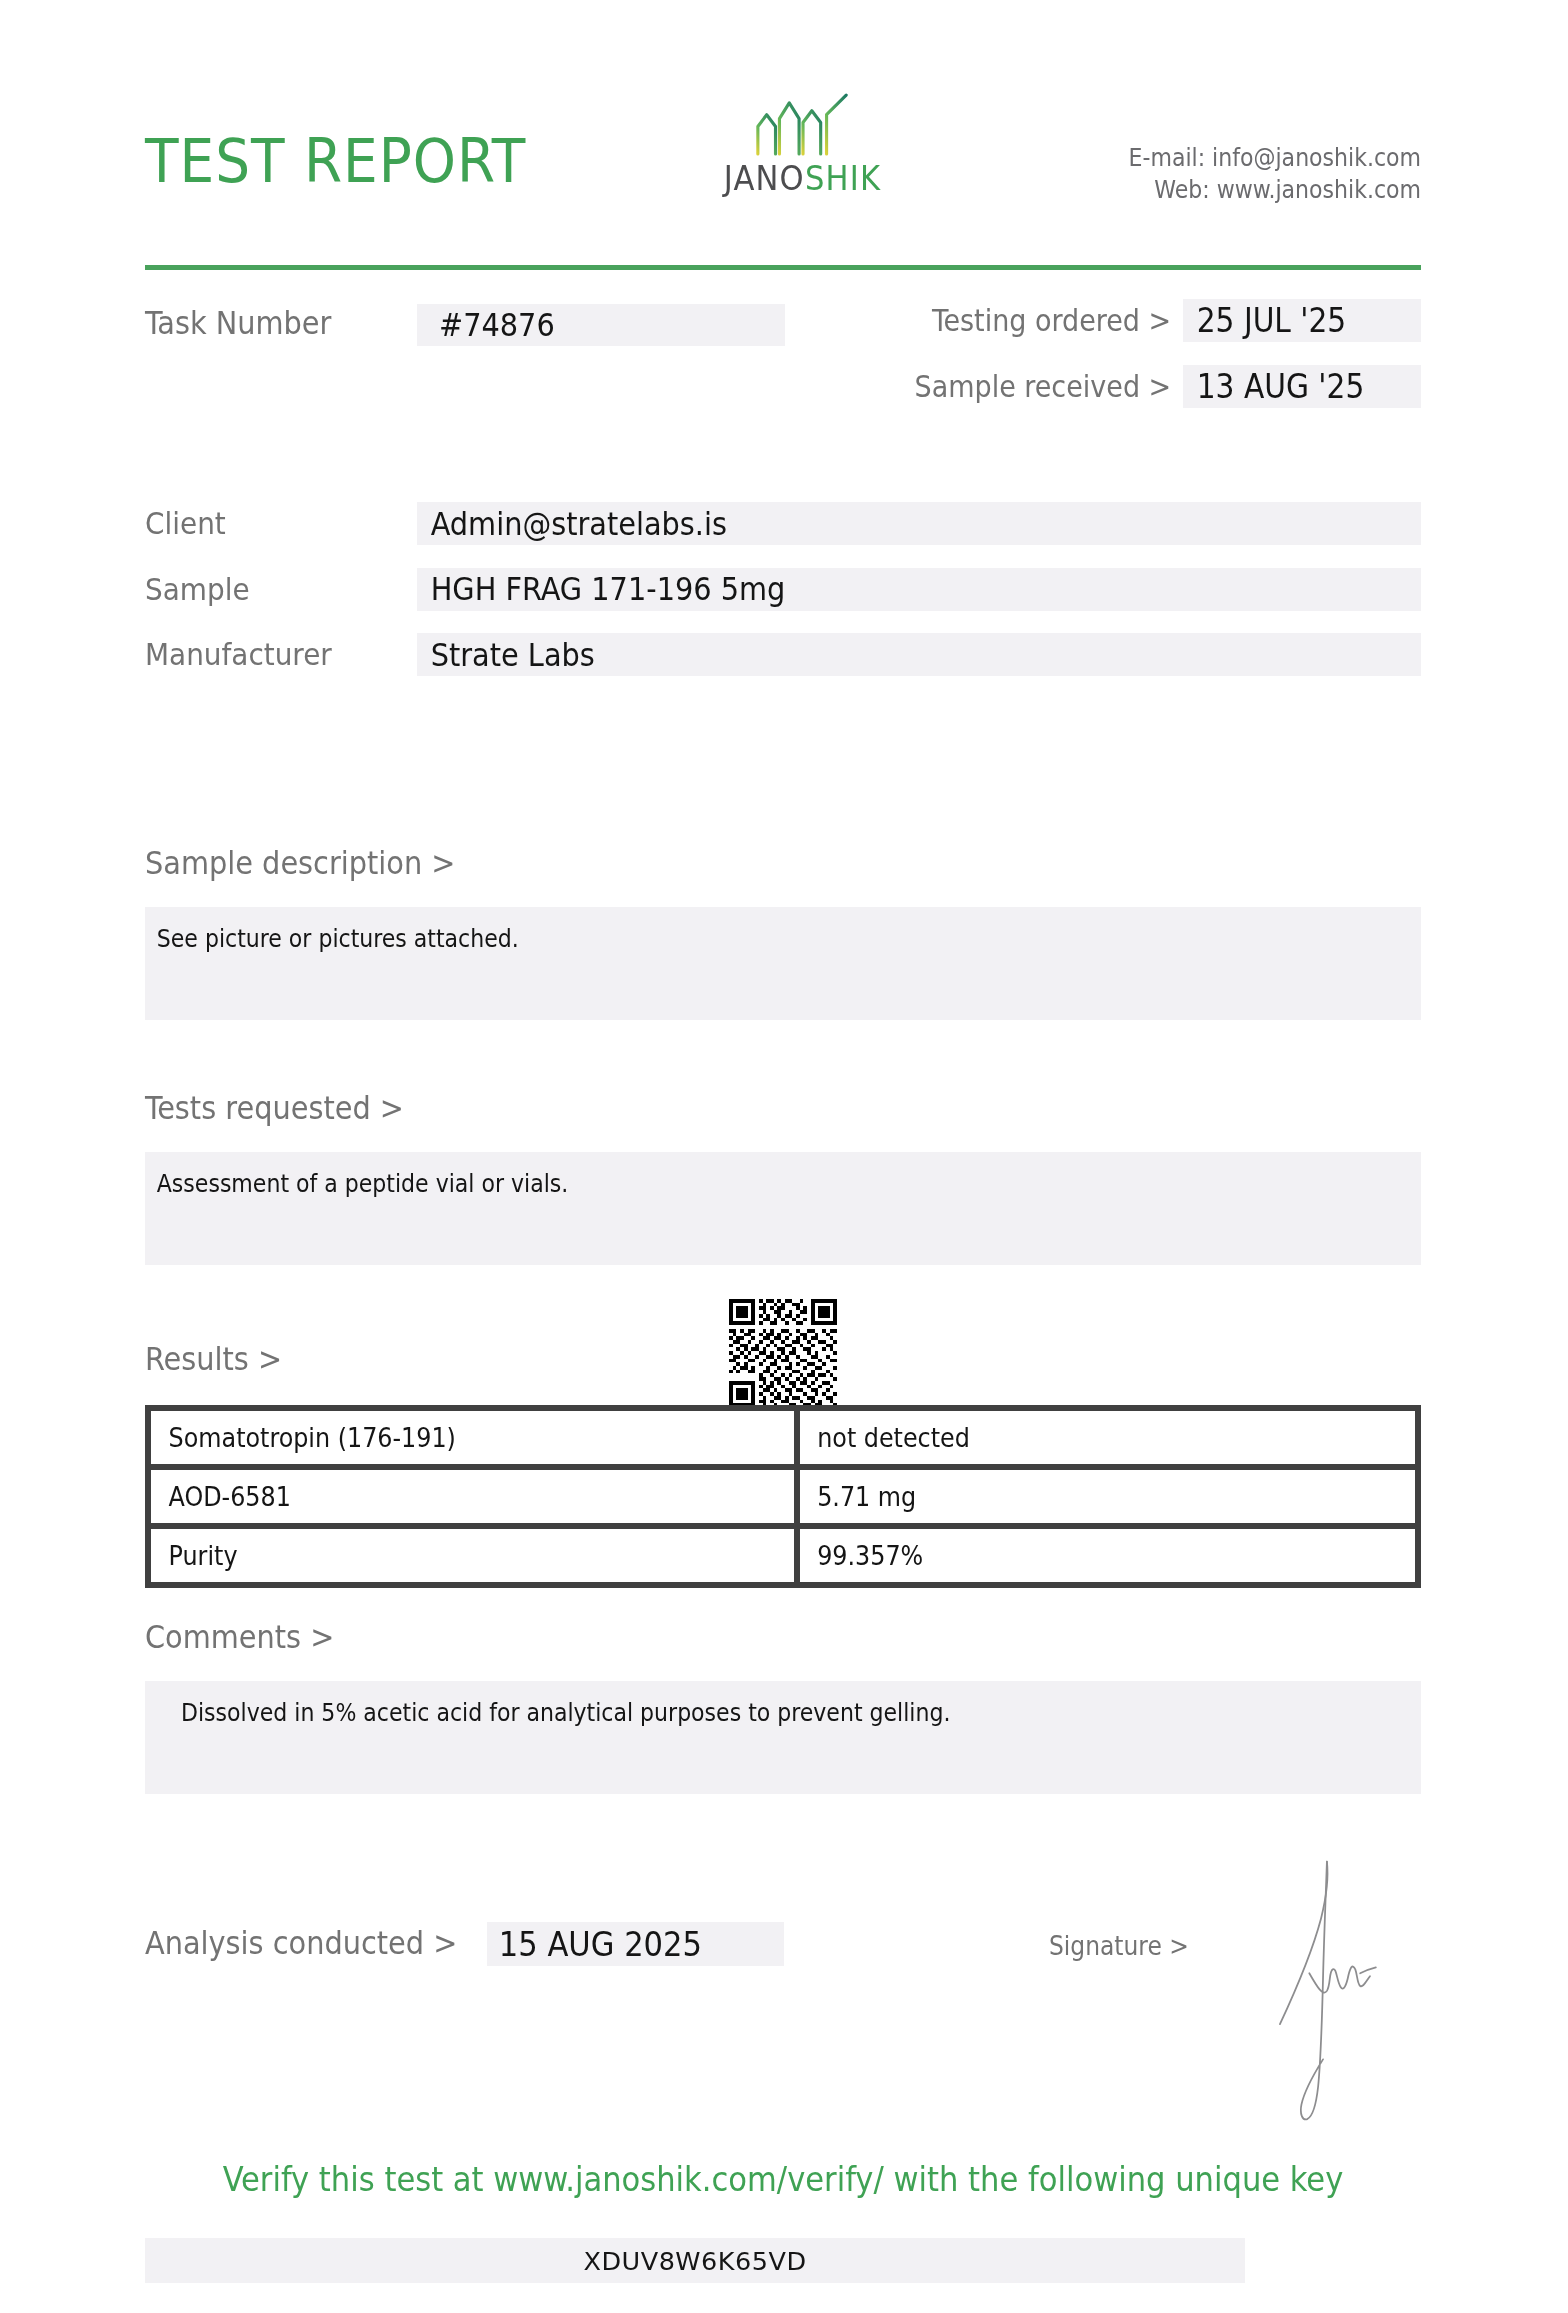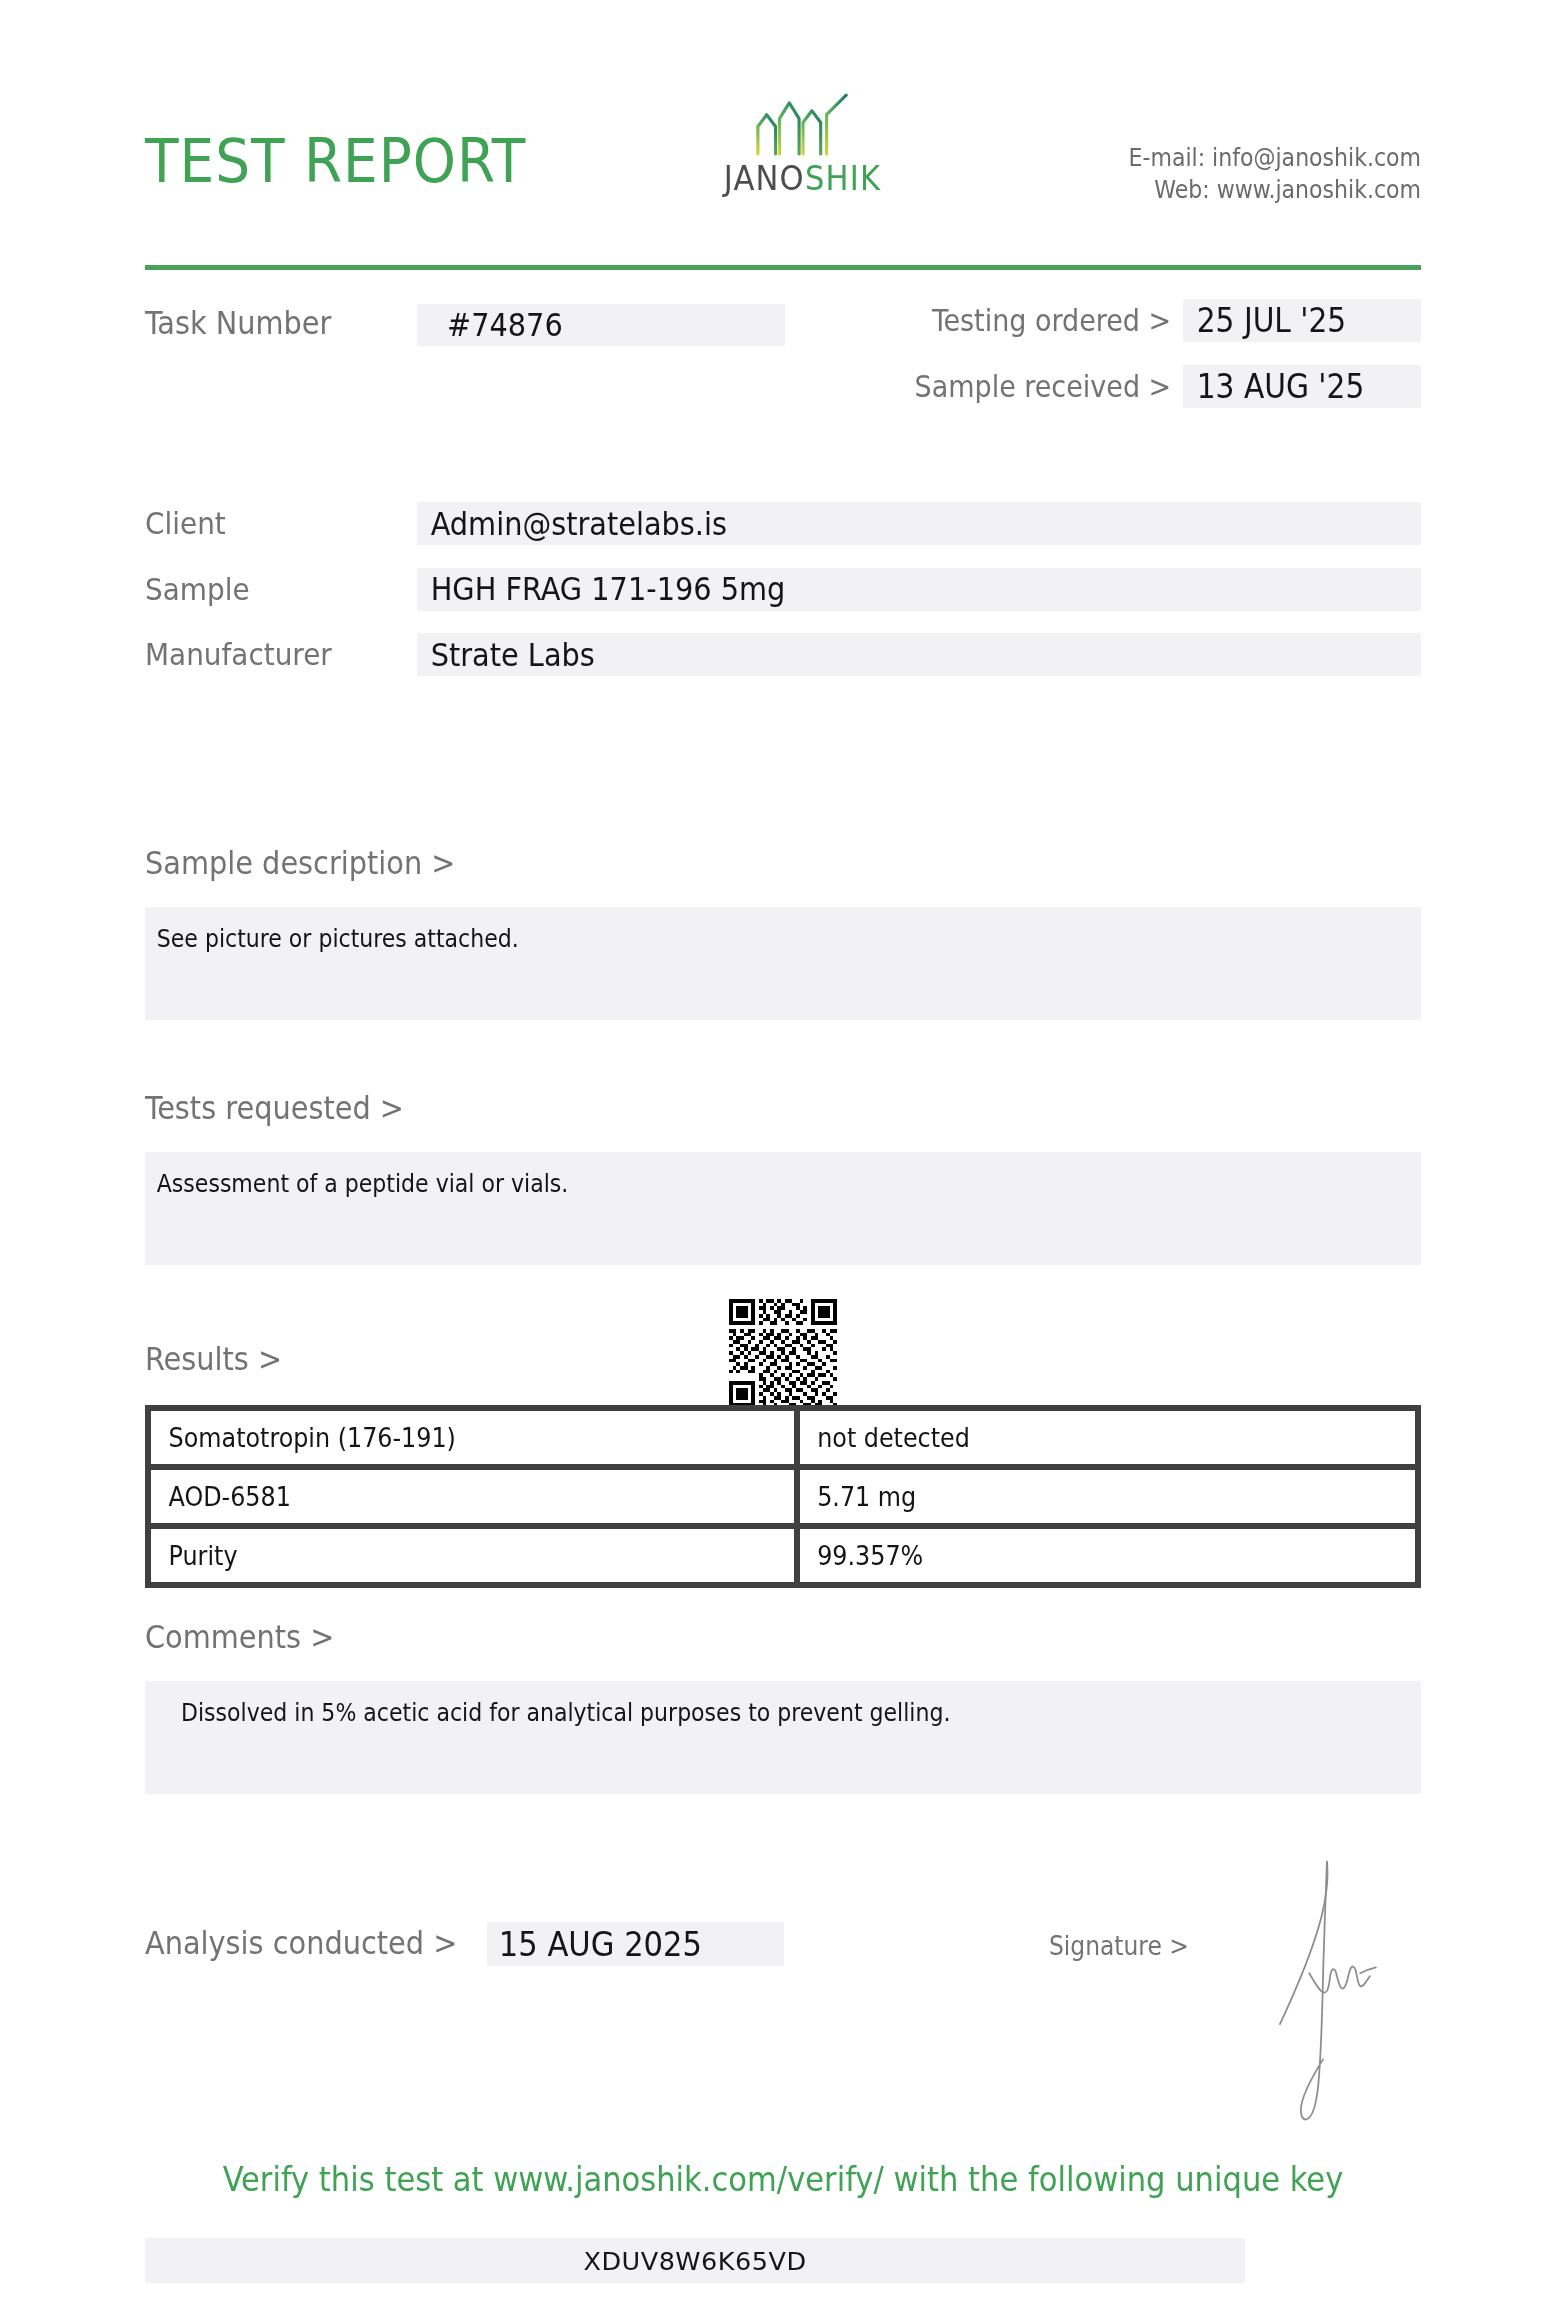--- a/index.html
+++ b/index.html
@@ -99,21 +99,21 @@
     left: 145px; top: 304px;
     font-size: 32px;
     line-height: 39px;
     white-space: nowrap;
   }
   .task-value {
     position: absolute;
     left: 417px; top: 304px;
     width: 368px;
     height: 42px;
-    padding-left: 30px;
+    padding-left: 22px;
     box-sizing: border-box;
     font-size: 32px;
   }
 
   .date-rows {
     position: absolute;
     left: 882px; top: 299px;
     width: 539px;
   }
   .date-row {

